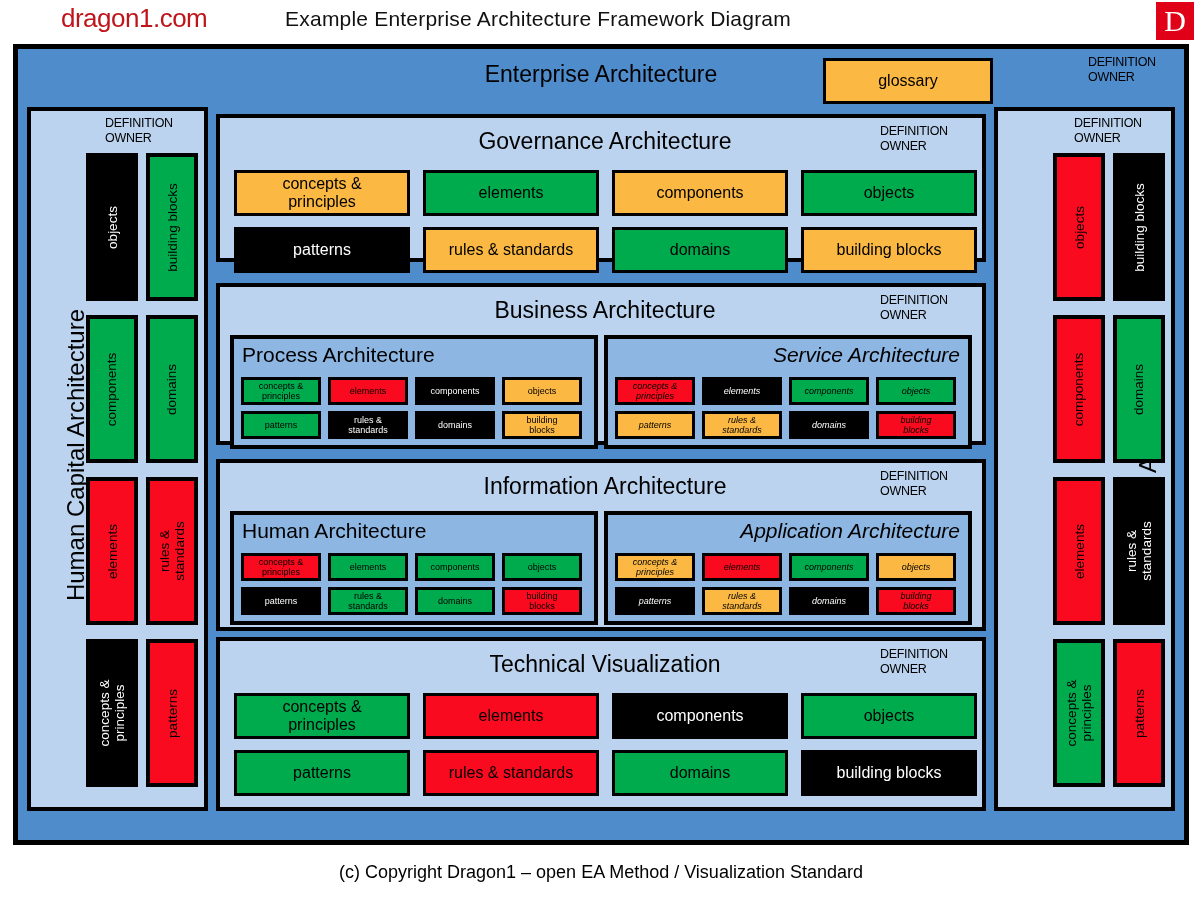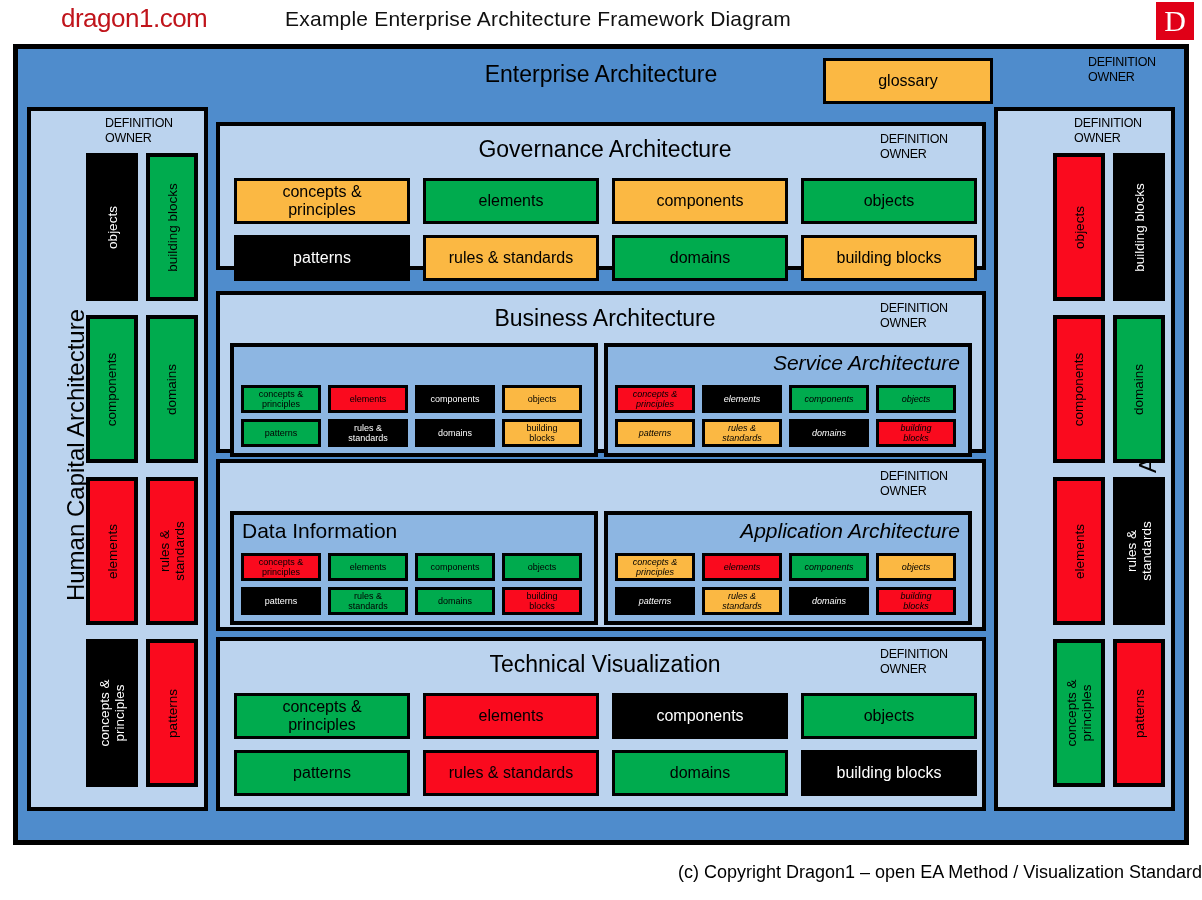--- a/index.html
+++ b/index.html
@@ -123,22 +123,22 @@
   
   #center {
     position: absolute; left: 198px; top: 58px;
     width: 770px; height: 704px;
   }
   .panel {
     position: absolute; left: 0; width: 770px;
     background: #BBD3EE; border: 4px solid #000;
     box-sizing: border-box;
   }
-  #panel-gov  { top: 15px;   height: 148px; }
-  #panel-bus  { top: 184px; height: 162px; }
+  #panel-gov  { top: 7px;   height: 148px; }
+  #panel-bus  { top: 176px; height: 162px; }
   #panel-info { top: 352px; height: 172px; }
   #panel-tech { top: 530px; height: 174px; }
 
   .panel-title {
     position: absolute; left: 0; top: 10px; width: 770px;
     text-align: center; font-size: 23px; color: #000;
   }
   .panel-defowner {
     position: absolute; right: 10px; top: 6px;
     width: 92px; line-height: 15px;
@@ -189,21 +189,21 @@
   .c-red    { background: #FA0A1E; color: #000; }
   .c-black  { background: #000000; color: #ffffff; }
 
   
   #footer {
     position: absolute; left: 0; top: 845px; width: 1202px; height: 55px;
     background: #ffffff;
   }
   #footer-text {
     position: absolute; left: 0; top: 17px; width: 1202px;
-    text-align: right; font-size: 18px; color: #000;
+    text-align: center; font-size: 18px; color: #000;
   }
 </style>
 </head>
 <body>
 
 <div id="topbar">
   <div id="brand">dragon1.com</div>
   <div id="doc-title">Example Enterprise Architecture Framework Diagram</div>
   <div id="logo-d">D</div>
 </div>
@@ -323,20 +323,21 @@
         </div>
     </div>
 
     <div class="panel" id="panel-bus">
       <div class="panel-title">Business Architecture</div>
       <div class="panel-defowner defowner">
         <span>DEFINITION</span><br>
         <span>OWNER</span>
       </div>
       <div class="sub-panel sub-left">
+        <div class="sub-title">Process Architecture</div>
         <div class="small-grid">
             <div class="small-box c-green" style="left: 0px; top: 0px;">
               <span class="">concepts &amp;<br>principles</span>
             </div>
             <div class="small-box c-red" style="left: 87px; top: 0px;">
               <span class="">elements</span>
             </div>
             <div class="small-box c-black" style="left: 174px; top: 0px;">
               <span class="">components</span>
             </div>
@@ -382,26 +383,27 @@
               <span class="">domains</span>
             </div>
             <div class="small-box c-red" style="left: 261px; top: 34px;">
               <span class="">building<br>blocks</span>
             </div>
           </div>
       </div>
     </div>
 
     <div class="panel" id="panel-info">
+      <div class="panel-title">Information Architecture</div>
       <div class="panel-defowner defowner">
         <span>DEFINITION</span><br>
         <span>OWNER</span>
       </div>
       <div class="sub-panel sub-left">
-        <div class="sub-title">Data Information</div>
+        <div class="sub-title">Human Architecture</div>
         <div class="small-grid">
             <div class="small-box c-red" style="left: 0px; top: 0px;">
               <span class="">concepts &amp;<br>principles</span>
             </div>
             <div class="small-box c-green" style="left: 87px; top: 0px;">
               <span class="">elements</span>
             </div>
             <div class="small-box c-green" style="left: 174px; top: 0px;">
               <span class="">components</span>
             </div>

